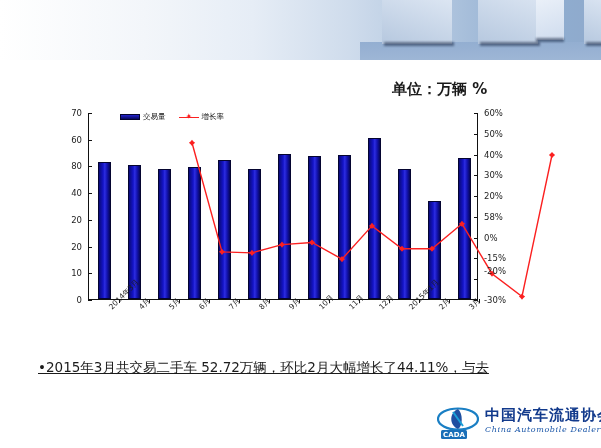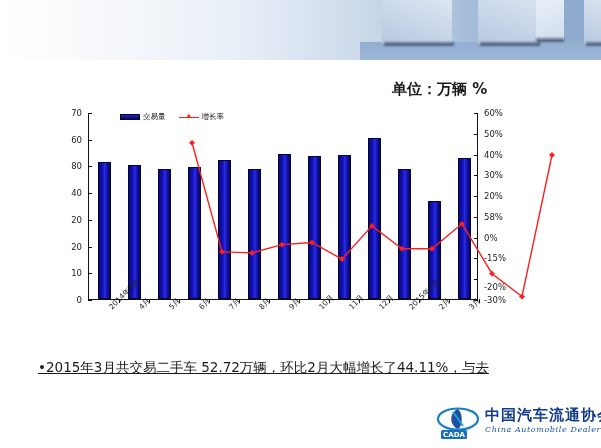--- a/index.html
+++ b/index.html
@@ -278,21 +278,21 @@
       <div class="ylabel ylabel-left" style="top: 57.4286px;">80</div>
       <div class="tick" style="left: 88px; top: 62.4286px;"></div>
       <div class="ylabel ylabel-left" style="top: 30.7143px;">60</div>
       <div class="tick" style="left: 88px; top: 35.7143px;"></div>
       <div class="ylabel ylabel-left" style="top: 4px;">70</div>
       <div class="tick" style="left: 88px; top: 9px;"></div>
     </div>
   <div id="yaxis-right">
       <div class="ylabel ylabel-right" style="top: 191px;">-30%</div>
       <div class="tick" style="left: 474px; top: 196px;"></div>
-      <div class="ylabel ylabel-right" style="top: 178px;">-20%</div>
+      <div class="ylabel ylabel-right" style="top: 162px;">-20%</div>
       <div class="tick" style="left: 474px; top: 175.222px;"></div>
       <div class="ylabel ylabel-right" style="top: 149.444px;">-15%</div>
       <div class="tick" style="left: 474px; top: 154.444px;"></div>
       <div class="ylabel ylabel-right" style="top: 128.667px;">0%</div>
       <div class="tick" style="left: 474px; top: 133.667px;"></div>
       <div class="ylabel ylabel-right" style="top: 107.889px;">58%</div>
       <div class="tick" style="left: 474px; top: 112.889px;"></div>
       <div class="ylabel ylabel-right" style="top: 87.1111px;">20%</div>
       <div class="tick" style="left: 474px; top: 92.1111px;"></div>
       <div class="ylabel ylabel-right" style="top: 66.3333px;">30%</div>

